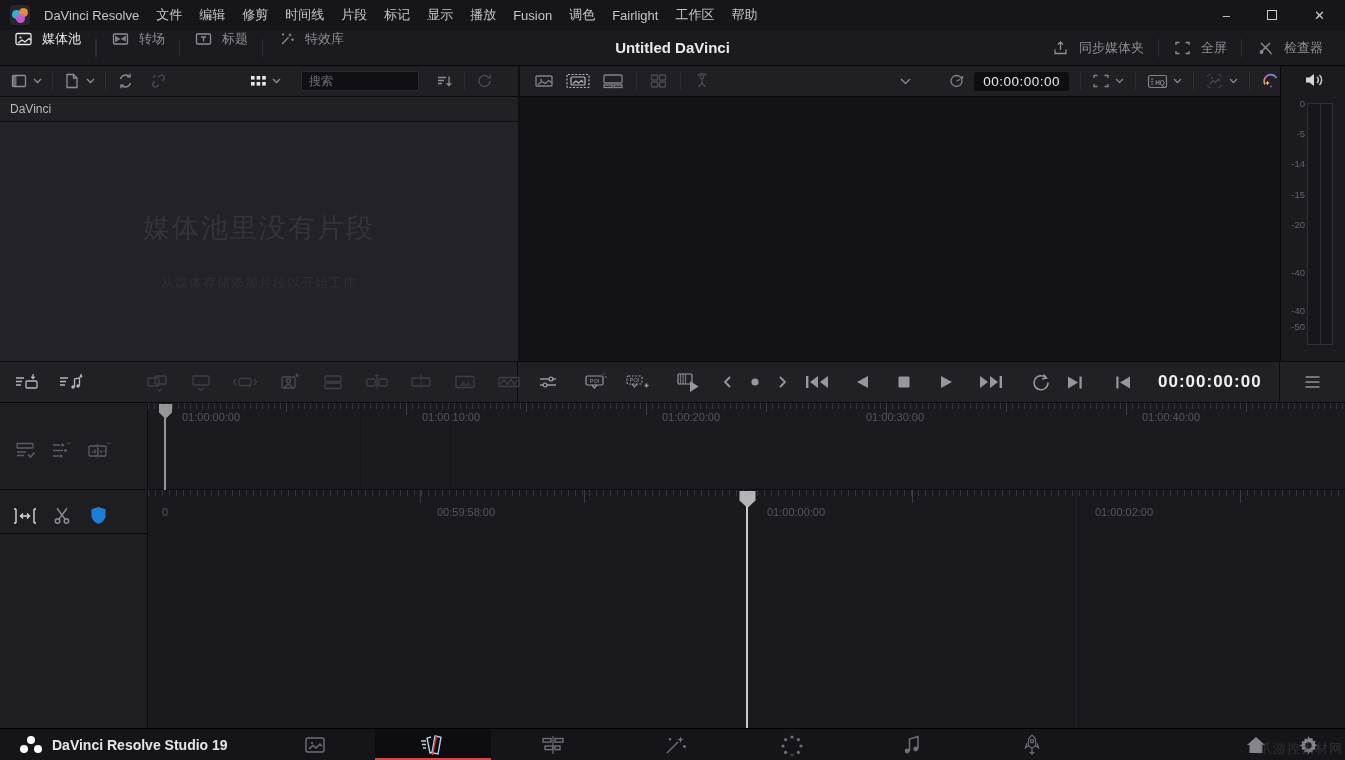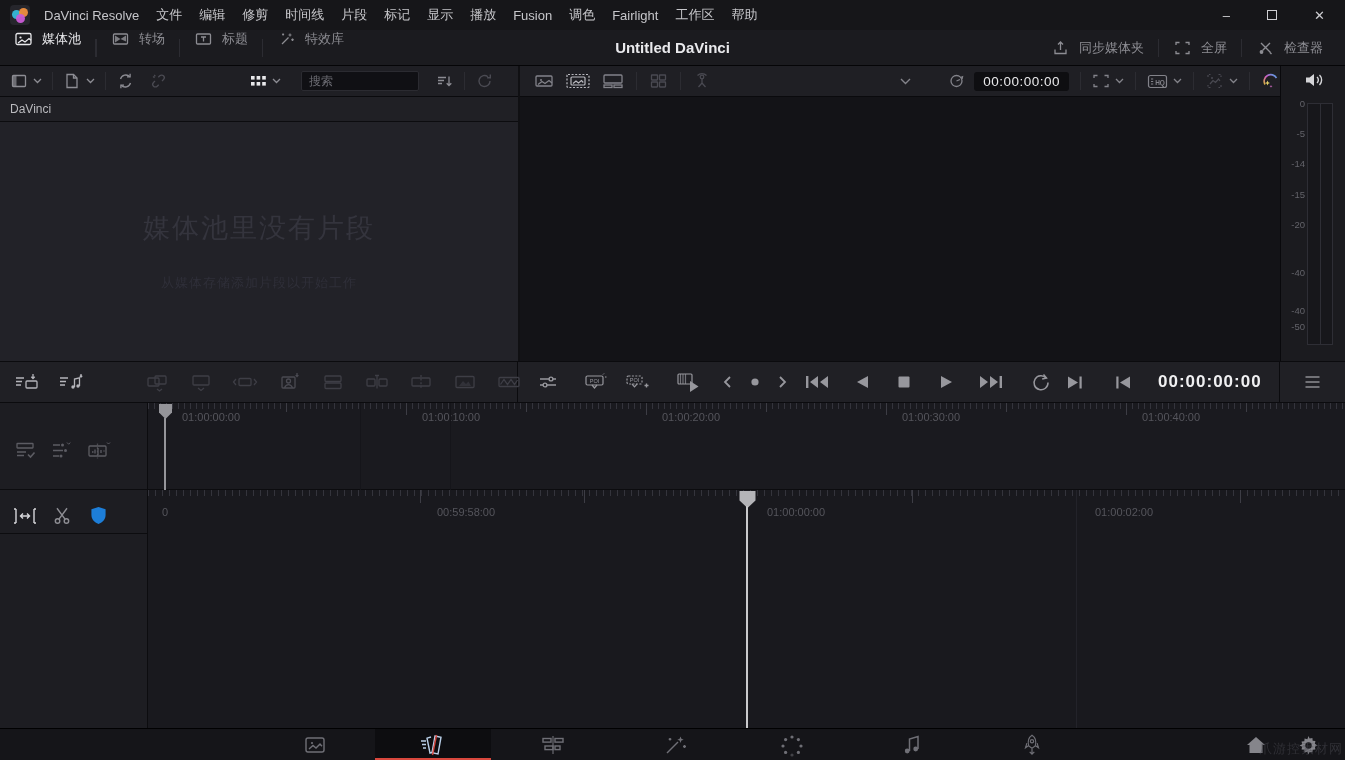--- a/index.html
+++ b/index.html
@@ -611,21 +611,21 @@
   <div class="mtick" style="left:526px;height:9px"></div>
   <div class="mtick" style="left:646px;height:12px"></div>
   <div class="mtick" style="left:766px;height:9px"></div>
   <div class="mtick" style="left:886px;height:12px"></div>
   <div class="mtick" style="left:1006px;height:9px"></div>
   <div class="mtick" style="left:1126px;height:12px"></div>
   <div class="mtick" style="left:1246px;height:9px"></div>
   <span class="rlabel" style="left:170px;top:8px">01:00:00:00</span>
   <span class="rlabel" style="left:410px;top:8px">01:00:10:00</span>
   <span class="rlabel" style="left:650px;top:8px">01:00:20:00</span>
-  <span class="rlabel" style="left:890px;top:8px">01:00:30:00</span>
+  <span class="rlabel" style="left:854px;top:8px">01:00:30:00</span>
   <span class="rlabel" style="left:1130px;top:8px">01:00:40:00</span>
   <div class="faint-line" style="left:360px;top:0;height:87px"></div>
   <div class="faint-line" style="left:450px;top:0;height:87px"></div>
   <span class="abs" style="left:158px;top:0">
       <svg width="15" height="17" viewBox="0 0 15 17">
         <path d="M1 1h13v8.5L7.5 16 1 9.5z" fill="#95959a"></path>
       </svg>
     </span>
   <div class="ph-line" style="left:164px;top:15px;height:72px;background:#95959a"></div>
 </div>
@@ -665,20 +665,28 @@
   <span class="rlabel" style="left:1083px;top:16px">01:00:02:00</span>
   <span class="abs" style="left:738px;top:0">
       <svg width="19" height="19" viewBox="0 0 19 19">
         <path d="M1.5 1h16v9.5L9.5 18 1.5 10.5z" fill="#b4b4b8"></path>
       </svg>
     </span>
   <div class="ph-line" style="left:746px;top:16px;height:222px;background:#c9c9cc"></div>
 </div>
 
 <div id="taskbar">
+  <div id="tb-brand">
+    <span class="logo-dots">
+        <i style="left:7px;top:0"></i>
+        <i style="left:0;top:9px"></i>
+        <i style="left:14px;top:9px"></i>
+      </span>
+    <span id="tb-name">DaVinci Resolve Studio 19</span>
+  </div>
   <div class="page-btn" style="left:286px">
       <svg width="26" height="22" viewBox="0 0 26 22" fill="none" stroke="currentColor" stroke-width="1.4">
         <rect x="4" y="4" width="18" height="14" rx="2"></rect>
         <circle cx="10" cy="9" r="1.1" fill="currentColor" stroke="none"></circle>
         <path d="M7 15l4-3.5 3 2.5 4-4 2 2.2"></path>
       </svg>
     </div>
   <div class="page-btn active" style="left:375px">
       <svg width="28" height="24" viewBox="0 0 28 24" fill="none" stroke="currentColor" stroke-width="1.4">
         <path d="M2 8h5M3 11.5h4M4 15h3"></path>

